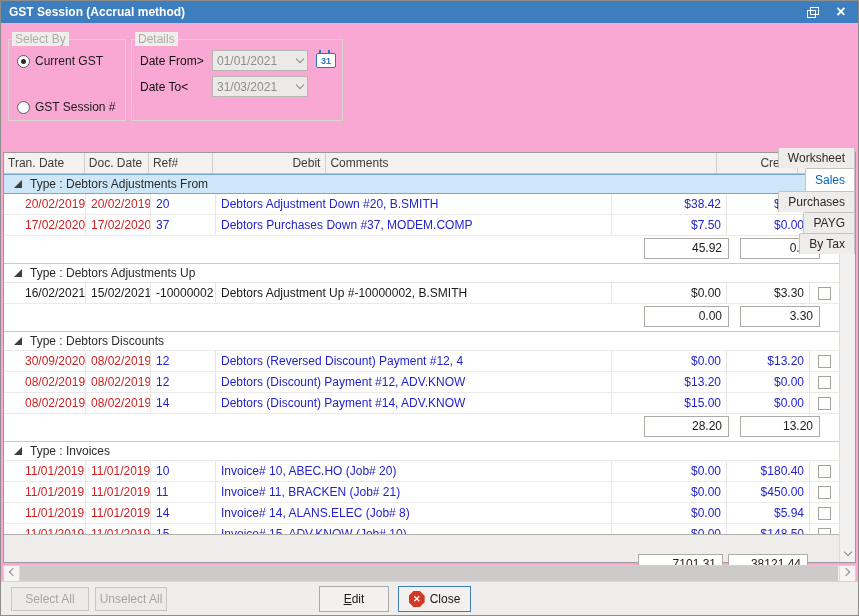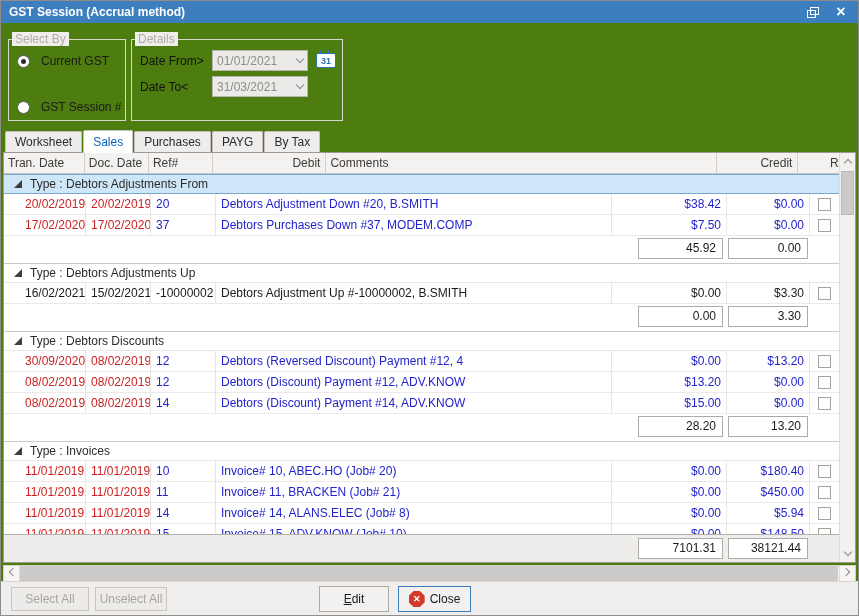--- a/index.html
+++ b/index.html
@@ -1,49 +1,49 @@
 <!DOCTYPE html>
 <html><head>
 <meta charset="utf-8">
 <style>
   * { margin:0; padding:0; box-sizing:border-box; }
   body { background:#d6d3d0; font-family:"Liberation Sans", sans-serif; font-size:12px; color:#1a1a1a; }
-  .window { position:relative; width:859px; height:616px; background:#4d7c0f; border:1px solid #8f8d8b; overflow:hidden; }
+  .window { position:relative; width:859px; height:616px; background:#f9a8d4; border:1px solid #8f8d8b; overflow:hidden; }
 
   
   .titlebar { position:absolute; top:0; left:0; right:0; height:22px; background:#3d7ebf; }
   .titlebar .title { position:absolute; left:8px; top:0; line-height:22px; color:#fff; font-weight:bold; }
   .tb-btn { position:absolute; top:0; width:26px; height:22px; display:flex; align-items:center; justify-content:center; cursor:default; }
   .tb-restore { right:32px; }
   .tb-close { right:4px; color:#fff; font-size:16px; font-weight:bold; line-height:20px; }
   .restore-icon { position:relative; width:12px; height:11px; }
   .restore-icon .rr1 { position:absolute; top:0; right:0; width:9px; height:8px; border:1px solid #fff; }
   .restore-icon .rr2 { position:absolute; bottom:0; left:0; width:9px; height:8px; border:1px solid #fff; background:#3d7ebf; }
 
   
   .groupbox { position:absolute; border:1px solid #d9d6d1; }
   .gb-label { position:absolute; top:-8px; left:3px; padding:0 3px; background:#f0eeec; color:#aeaaa4; }
   .gb-selectby { left:7px; top:38px; width:118px; height:82px; }
   .gb-details  { left:130px; top:38px; width:212px; height:82px;padding-left:10px; }
-  .radio-row { position:absolute; left:8px; display:flex; align-items:center; gap:11px; }
+  .radio-row { position:absolute; left:8px; display:flex; align-items:center; gap:5px; }
   .radio { width:13px; height:13px; border:1px solid #5f5d5b; border-radius:50%; background:#fff; display:flex; align-items:center; justify-content:center; }
   .radio.checked::after { content:""; width:5px; height:5px; border-radius:50%; background:#2b2b2b; }
   .field-row { position:absolute; left:8px; display:flex; align-items:center; }
   .field-label { width:72px; color:#111; }
   .combo { width:96px; height:21px; background:#eceae8; border:1px solid #b9b6b1; display:flex; align-items:center; padding:0 4px; color:#8f8d8a; }
   .combo .combo-val { flex:1; }
   .chev { width:6px; height:6px; border-right:1.5px solid #8a8886; border-bottom:1.5px solid #8a8886; transform:rotate(45deg); margin-top:-3px; }
   .cal-btn { margin-left:8px; width:20px; height:21px; display:flex; align-items:center; justify-content:center; }
   .cal-icon { position:relative; width:36px; height:15px; border:1px solid #2e75b6; border-radius:2px; background:#fff; display:flex; align-items:flex-end; justify-content:center; }
   .cal-icon::before { content:""; position:absolute; top:-4px; left:2px; width:3px; height:4px; border-left:2px solid #2e75b6; border-right:0; }
   .cal-icon::after { content:""; position:absolute; top:-4px; right:2px; width:3px; height:4px; border-left:2px solid #2e75b6; }
   .cal-day { color:#2e75b6; font-size:9px; font-weight:bold; line-height:12px; }
 
   
-  .tab-bar { position:absolute; left:2px; right:2px; top:129px; height:23px; display:flex; align-items:center; padding-left:2px; z-index:3; }
+  .tab-bar { position:absolute; left:2px; right:2px; top:146px; height:23px; display:flex; align-items:flex-end; padding-left:2px; z-index:3;flex-direction:column; }
   .tab { height:21px; line-height:20px; padding:0 9px; background:#efedeb; border:1px solid #c6c3bf; border-bottom:none; border-radius:2px 2px 0 0; margin-right:1px; color:#2b2b2b; }
   .tab.active { height:23px; line-height:22px; background:#fff; color:#0563c1; position:relative; z-index:4; }
 
   
   .grid { position:absolute; left:2px; right:2px; top:151px; height:411px; border:1px solid #9c9996; background:#fff; }
   .grid-header { display:flex; height:21px; background:#f4f2f0; border-bottom:1px solid #c6c3bf; color:#3d3b39; }
   .grid-header .hcell { line-height:20px; padding-left:4px; border-right:1px solid #d2cfcb; overflow:hidden; white-space:nowrap; }
   .hcell.num { text-align:right; padding-right:5px; }
   .hcell.ctr { text-align:center; padding-left:0; }
   .c-tran{width:82px}.c-doc{width:65px}.c-ref{width:65px}.c-com{width:396px}.c-deb{width:115px}.c-cred{width:83px}.c-rec{width:29px}
@@ -54,27 +54,27 @@
   .tri { width:0; height:0; border-left:8px solid transparent; border-bottom:8px solid #3e3e3e; margin-right:8px; }
   .data-row { display:flex; height:21px; border-bottom:1px solid #eceae8; background:#fff; }
   .data-row .cell { line-height:20px; border-right:1px solid #e8e6e4; overflow:hidden; white-space:nowrap; padding-left:5px; }
   .data-row .cell.c-tran { padding-left:21px; }
   .data-row .cell.amt { text-align:right; padding-right:5px; padding-left:0; }
   .data-row .cell.c-rec { border-right:none; display:flex; align-items:center; justify-content:center; padding-left:0; }
   .style-redblue .c-tran, .style-redblue .c-doc { color:#cc2222; }
   .style-redblue .c-ref, .style-redblue .c-com, .style-redblue .amt { color:#2323cd; }
   .style-black .cell { color:#1a1a1a; }
   .checkbox { width:13px; height:13px; border:1px solid #a5a29e; background:#fdfdfd; }
-  .summary-row { display:flex; height:27px; padding-top:2px; background:#fff; }
+  .summary-row { display:flex; height:27px; padding-top:2px; background:#fff;gap:6px; }
   .sum-spacer { width:608px; }
   .sum-slot { display:flex; }
   .sum-box { height:21px; line-height:19px; border:1px solid #aeaba7; background:#fff; text-align:right; padding-right:6px; color:#1a1a1a; }
   .sum-box.deb { width:85px; margin-left:auto; margin-right:4px; }
   .sum-box.cred { width:80px; margin-left:auto; margin-right:2px; }
-  .grid-totals { position:absolute; left:0; bottom:0; width:835px; height:28px; background:#efedeb; border-top:1px solid #b3b0ac; display:flex; padding-top:3px; }
+  .grid-totals { position:absolute; left:0; bottom:0; width:835px; height:28px; background:#efedeb; border-top:1px solid #b3b0ac; display:flex; padding-top:19px; }
 
   
   .vscroll { position:absolute; top:0; right:0; bottom:0; width:16px; background:#f2f1f0; border-left:1px solid #dedcda; }
   .scroll-arrow { position:absolute; left:0; width:15px; height:17px; display:flex; align-items:center; justify-content:center; }
   .va-up { top:0; } .va-down { bottom:0; }
   .chev-up { transform:rotate(-135deg); margin-top:3px; }
   .chev-down { transform:rotate(45deg); margin-top:-3px; }
   .chev-left { transform:rotate(135deg); margin-left:3px; }
   .chev-right { transform:rotate(-45deg); margin-left:-3px; }
   .vthumb { position:absolute; top:18px; left:1px; width:13px; height:44px; background:#cdcbc9; border:1px solid #bbb9b7; }

